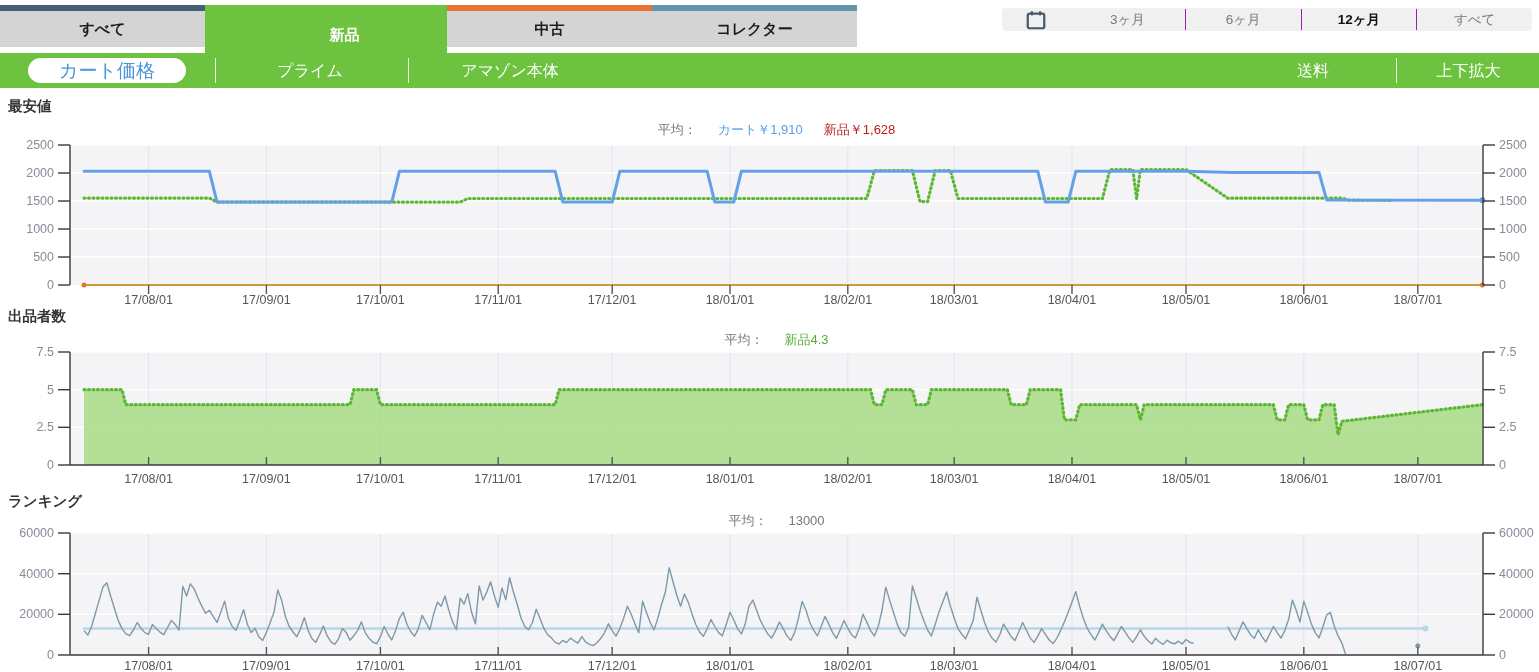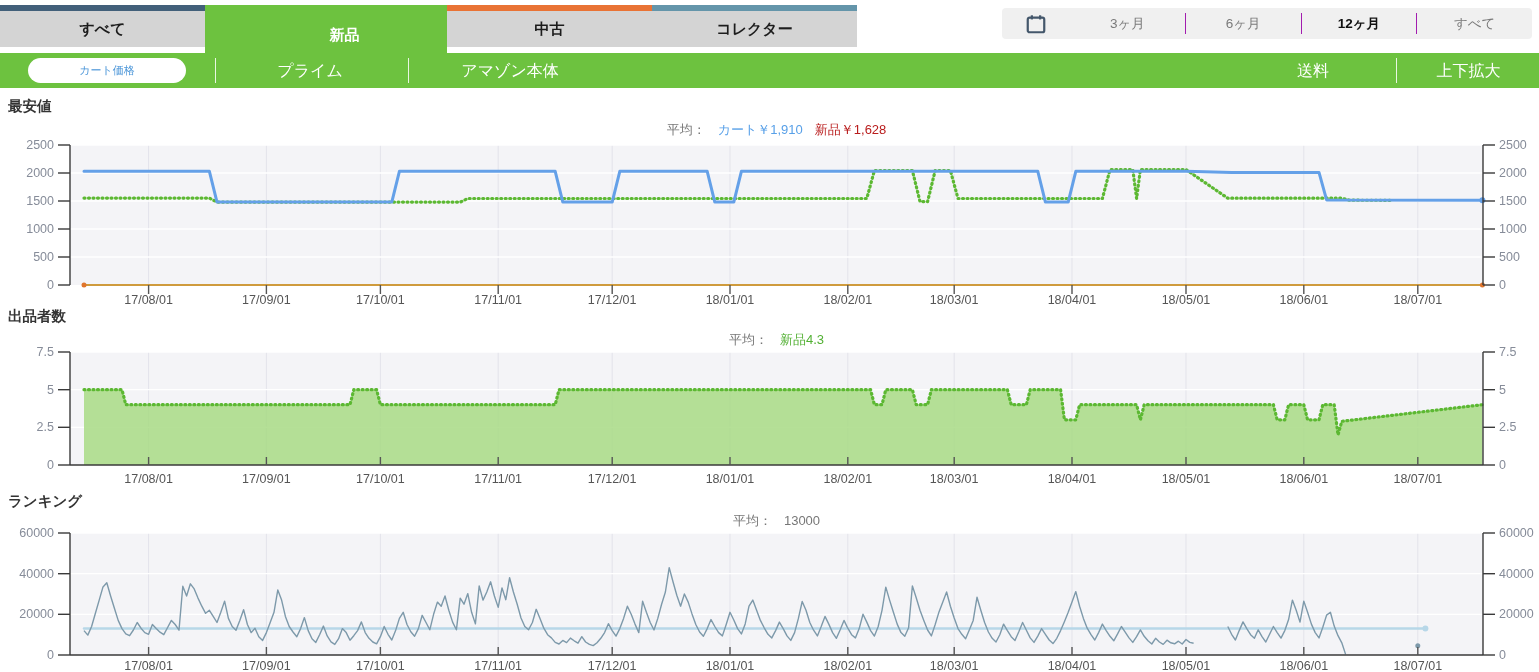--- a/index.html
+++ b/index.html
@@ -7,41 +7,41 @@
   #app{position:relative;width:1539px;height:672px;background:#fff;overflow:hidden;}
 
   
   .tab-strip{position:absolute;left:0;top:5px;display:flex;}
   .tab{width:205px;height:36px;border-top:6px solid #999;background:#d4d4d4;
        display:flex;align-items:center;justify-content:center;
        font-size:15px;font-weight:bold;color:#1c1c1c;cursor:pointer;box-sizing:content-box;}
   .tab.active{background:#6dc23f;color:#fff;height:48px;padding-left:37px;}
 
   
-  .range-bar{position:absolute;left:1002px;top:8px;width:530px;height:31px;
+  .range-bar{position:absolute;left:1002px;top:8px;width:530px;height:23px;
              background:#f0f0f0;border-radius:4px;display:flex;align-items:center;}
   .range-cal{width:68px;display:flex;align-items:center;justify-content:center;}
   .range-item{flex:1;text-align:center;font-size:13.5px;color:#7a7a7a;
               border-left:1px solid #a21caf;line-height:21px;cursor:pointer;}
   .range-item.first{border-left:none;}
   .range-item.active{color:#111;font-weight:bold;}
 
   
   .green-bar{position:absolute;left:0;top:53px;width:1539px;height:35px;background:#6dc23f;}
   .gb-pill{position:absolute;left:28px;top:5px;width:158px;height:25px;border-radius:13px;
-           background:#fff;color:#4a95d8;font-size:11px;text-align:center;line-height:25px;cursor:pointer;}
+           background:#fff;color:#4a95d8;font-size:19px;text-align:center;line-height:25px;cursor:pointer;}
   .gb-label{position:absolute;top:0;height:35px;line-height:35px;text-align:center;
             color:#fff;font-size:16px;cursor:pointer;}
   .gb-sep{position:absolute;top:5px;width:1px;height:25px;background:rgba(255,255,255,.85);}
 
   
   .chart-title{position:absolute;left:8px;font-size:14.5px;font-weight:bold;color:#333;}
   .chart-avg{position:absolute;left:0;width:1539px;text-align:center;font-size:13px;color:#777;}
   .chart-avg span{margin-left:14px;}
-  .chart-avg .part{margin-left:12px;}
+  .chart-avg .part{margin-left:21px;}
   .chart-box{position:absolute;left:0;width:1539px;}
   svg text{font-family:"Liberation Sans","DejaVu Sans",sans-serif;}
 </style>
 </head>
 <body>
 
 <div id="app">
 
   <div class="tab-strip">
     <div class="tab" style="border-top-color: rgb(66, 96, 122);">

